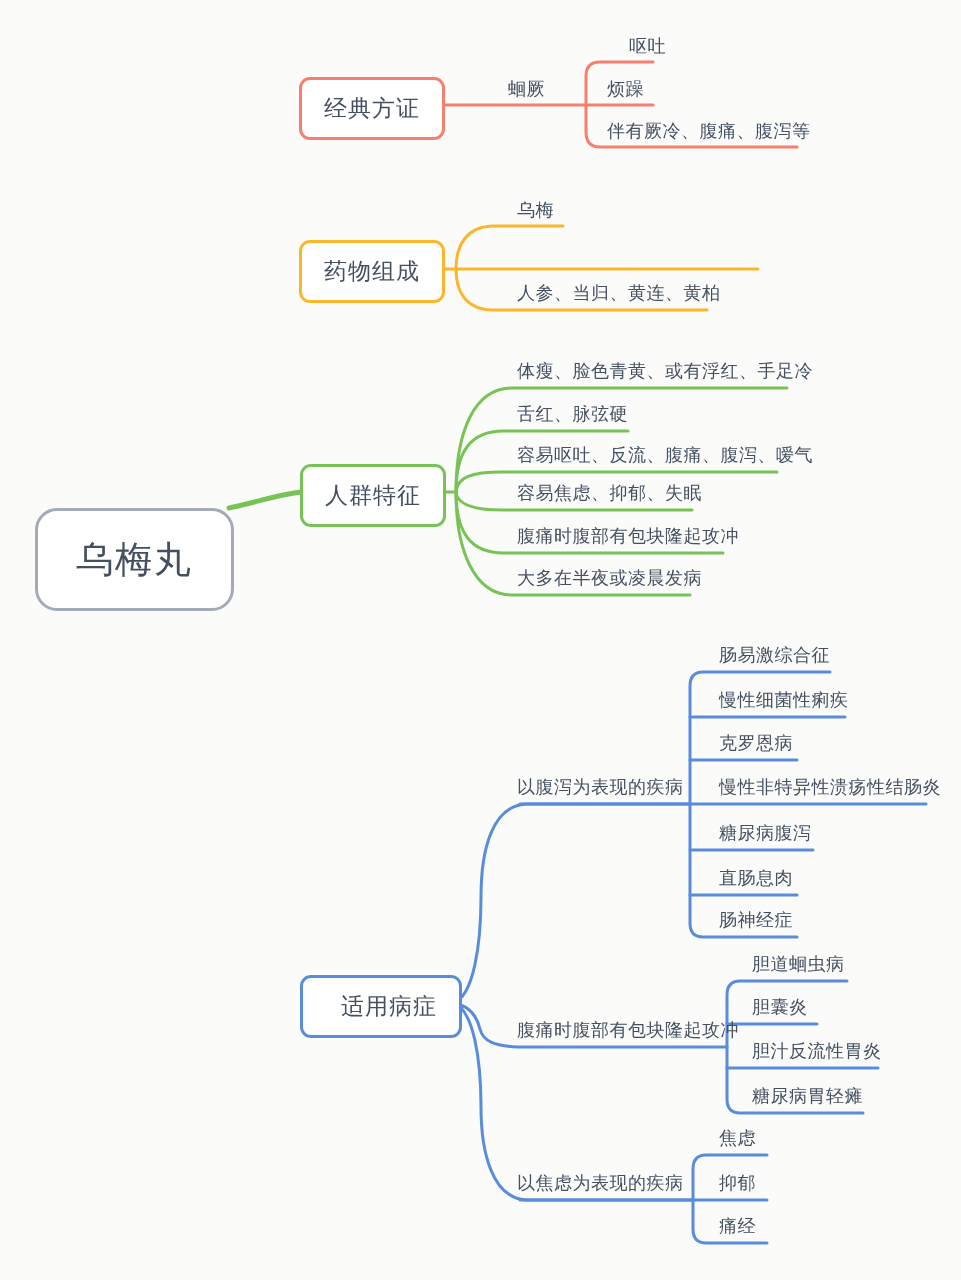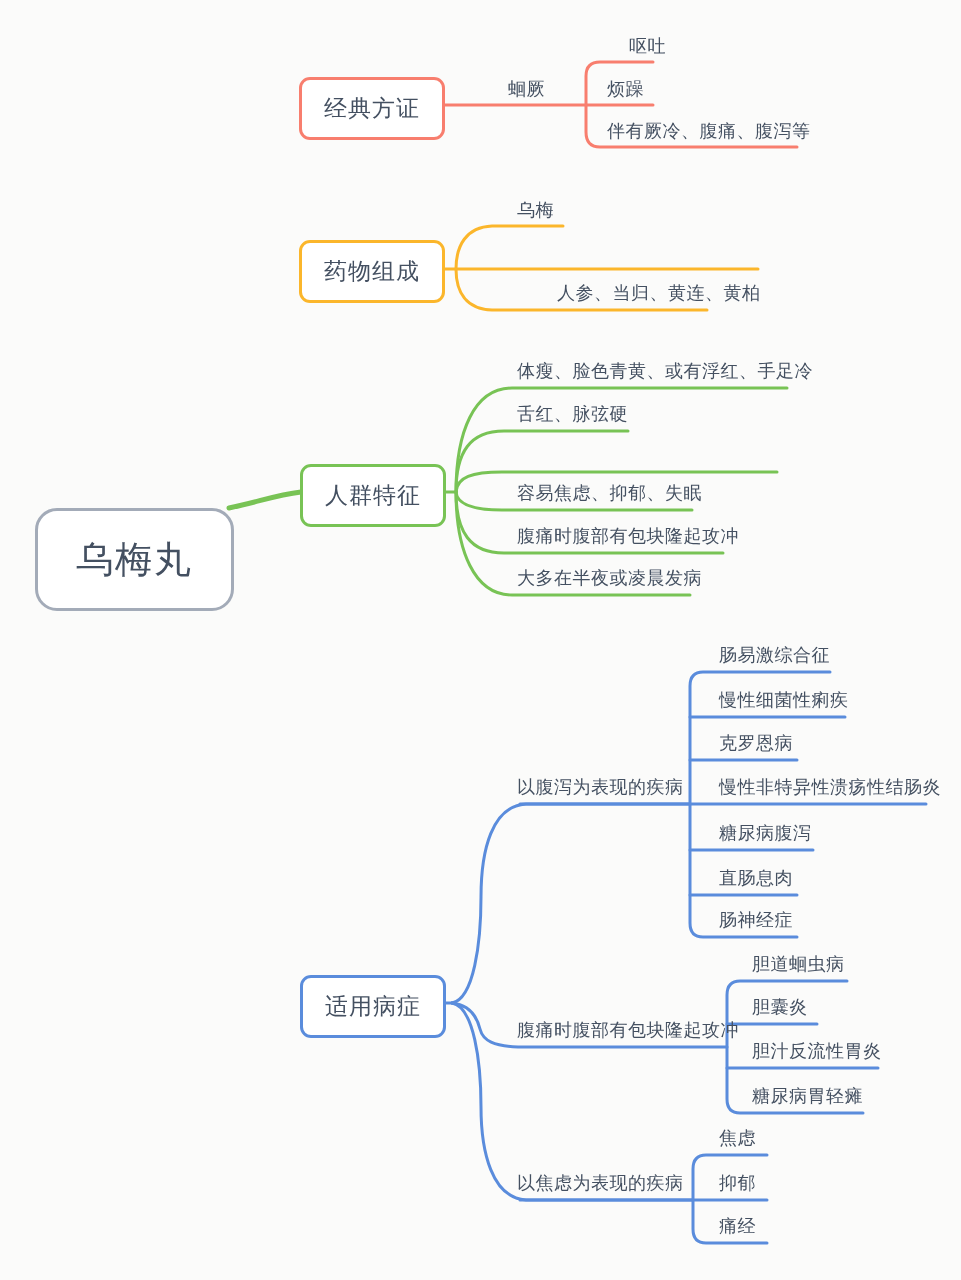--- a/index.html
+++ b/index.html
@@ -15,21 +15,21 @@
   .fill-red{fill:var(--red,#f87e6e);stroke:none;}
   .fill-yellow{fill:var(--yellow,#fbb62b);stroke:none;}
   .fill-blue{fill:var(--blue,#5a8cdc);stroke:none;}
   .box{position:absolute;display:flex;align-items:center;justify-content:center;
        background:#ffffff;border-radius:11px;color:var(--text,#3f4a5a);
        font-size:23px;letter-spacing:1px;white-space:nowrap;cursor:pointer;}
   .root-box{border:3.5px solid var(--gray,#a3abb8);font-size:37px;border-radius:22px;letter-spacing:2px;}
   .border-red{border:3px solid var(--red,#f87e6e);}
   .border-yellow{border:3px solid var(--yellow,#fbb62b);}
   .border-green{border:3px solid var(--green,#78c355);}
-  .border-blue{border:3px solid var(--blue,#5a8cdc);}
+  .border-blue{border:3px solid var(--blue,#5a8cdc);padding-left:16px;}
   .leaf{position:absolute;font-size:18px;line-height:1.2;color:var(--text,#445061);
         white-space:nowrap;letter-spacing:0.5px;cursor:pointer;}
 </style>
 </head>
 <body>
 
 <div class="canvas">
 
   <svg class="links" width="961" height="1280" viewBox="0 0 961 1280">
 
@@ -83,24 +83,25 @@
   <div class="box border-green" style="left:300px;top:464px;width:140px;height:57px;">人群特征</div>
 
   <div class="box border-blue" style="left:300px;top:975px;width:140px;height:57px;">适用病症</div>
 
   <div class="leaf" style="left:508px;top:79px;">蛔厥</div>
   <div class="leaf" style="left:629px;top:36px;">呕吐</div>
   <div class="leaf" style="left:607px;top:79px;">烦躁</div>
   <div class="leaf" style="left:607px;top:121px;">伴有厥冷、腹痛、腹泻等</div>
 
   <div class="leaf" style="left:517px;top:200px;">乌梅</div>
-  <div class="leaf" style="left:517px;top:283px;margin-left:40px;">人参、当归、黄连、黄柏</div>
+  <div class="leaf" style="left:517px;top:283px;">人参、当归、黄连、黄柏</div>
 
   <div class="leaf" style="left:517px;top:361px;">体瘦、脸色青黄、或有浮红、手足冷</div>
   <div class="leaf" style="left:517px;top:404px;">舌红、脉弦硬</div>
+  <div class="leaf" style="left:517px;top:445px;">容易呕吐、反流、腹痛、腹泻、嗳气</div>
   <div class="leaf" style="left:517px;top:483px;">容易焦虑、抑郁、失眠</div>
   <div class="leaf" style="left:517px;top:526px;">腹痛时腹部有包块隆起攻冲</div>
   <div class="leaf" style="left:517px;top:568px;">大多在半夜或凌晨发病</div>
 
   <div class="leaf" style="left:517px;top:777px;">以腹泻为表现的疾病</div>
   <div class="leaf" style="left:719px;top:645px;">肠易激综合征</div>
   <div class="leaf" style="left:719px;top:690px;">慢性细菌性痢疾</div>
   <div class="leaf" style="left:719px;top:733px;">克罗恩病</div>
   <div class="leaf" style="left:719px;top:777px;">慢性非特异性溃疡性结肠炎</div>
   <div class="leaf" style="left:719px;top:823px;">糖尿病腹泻</div>

